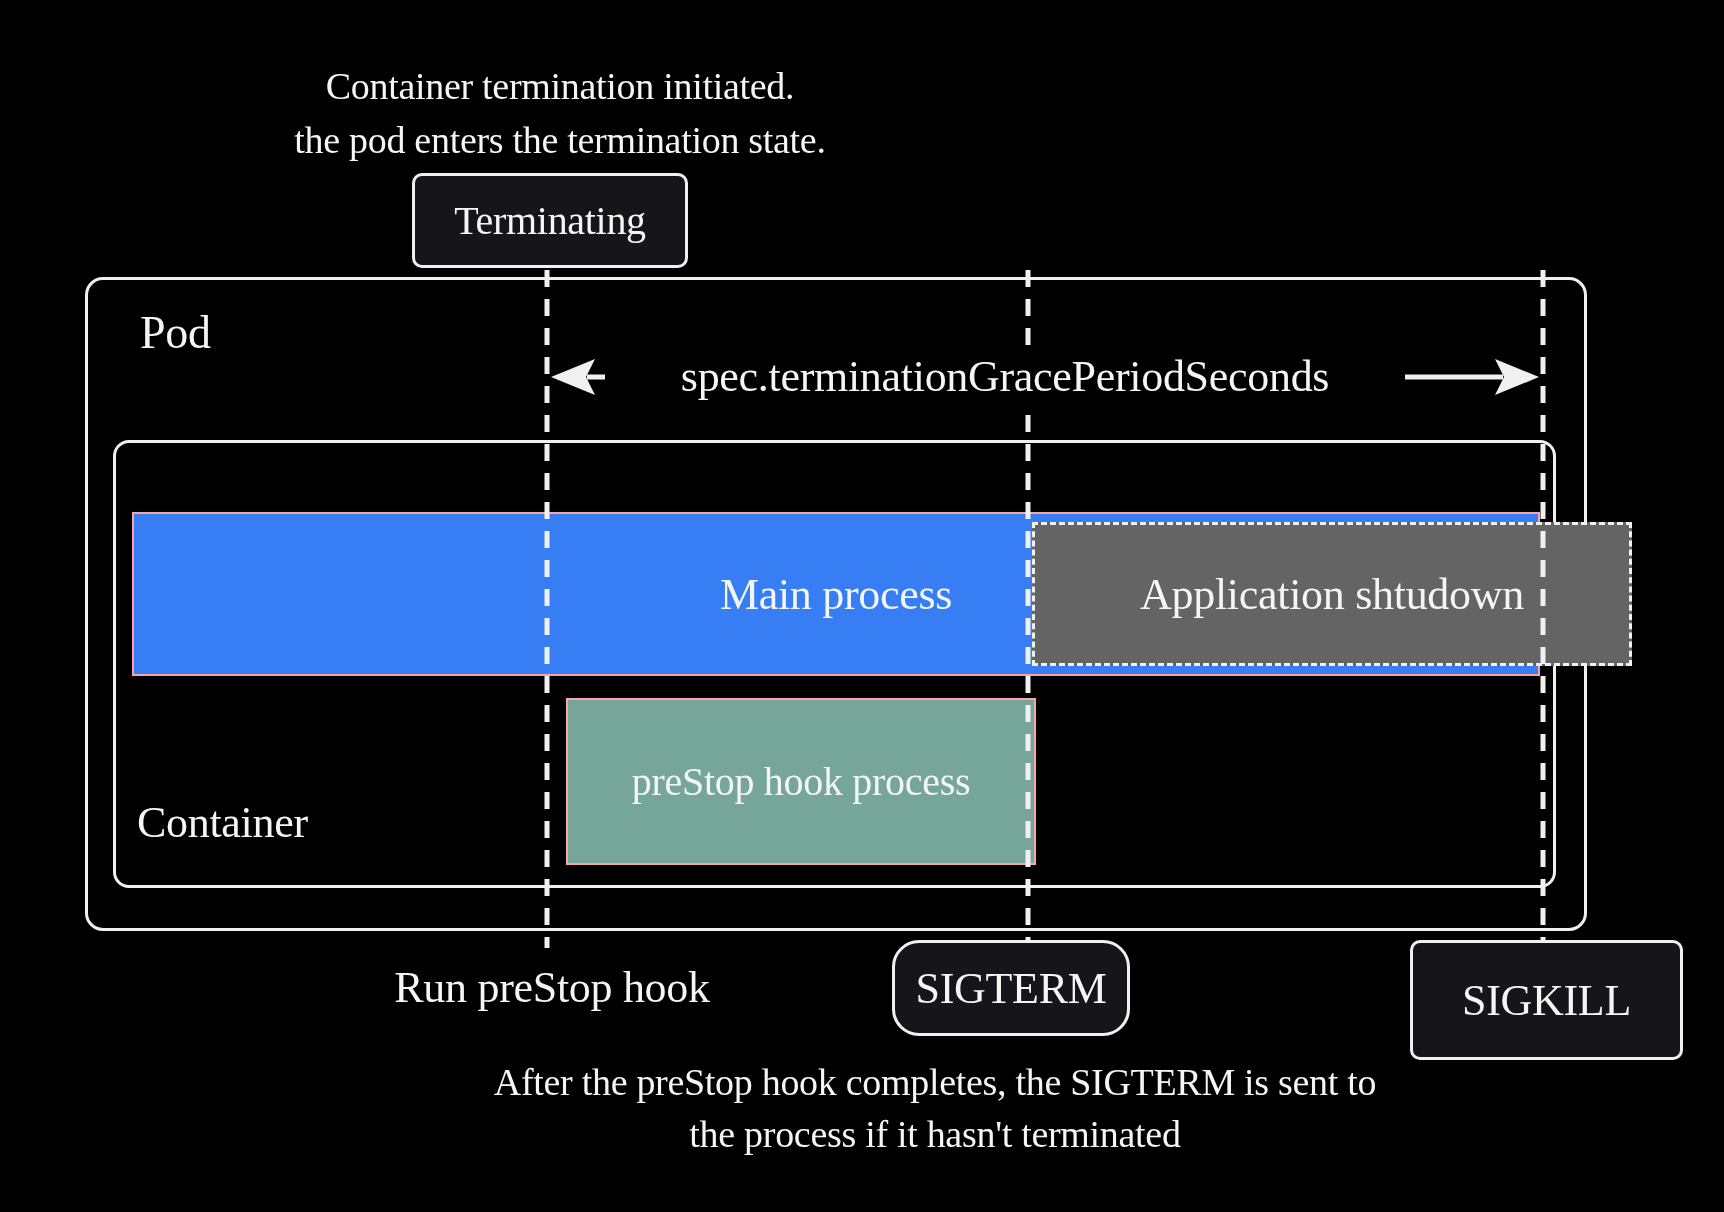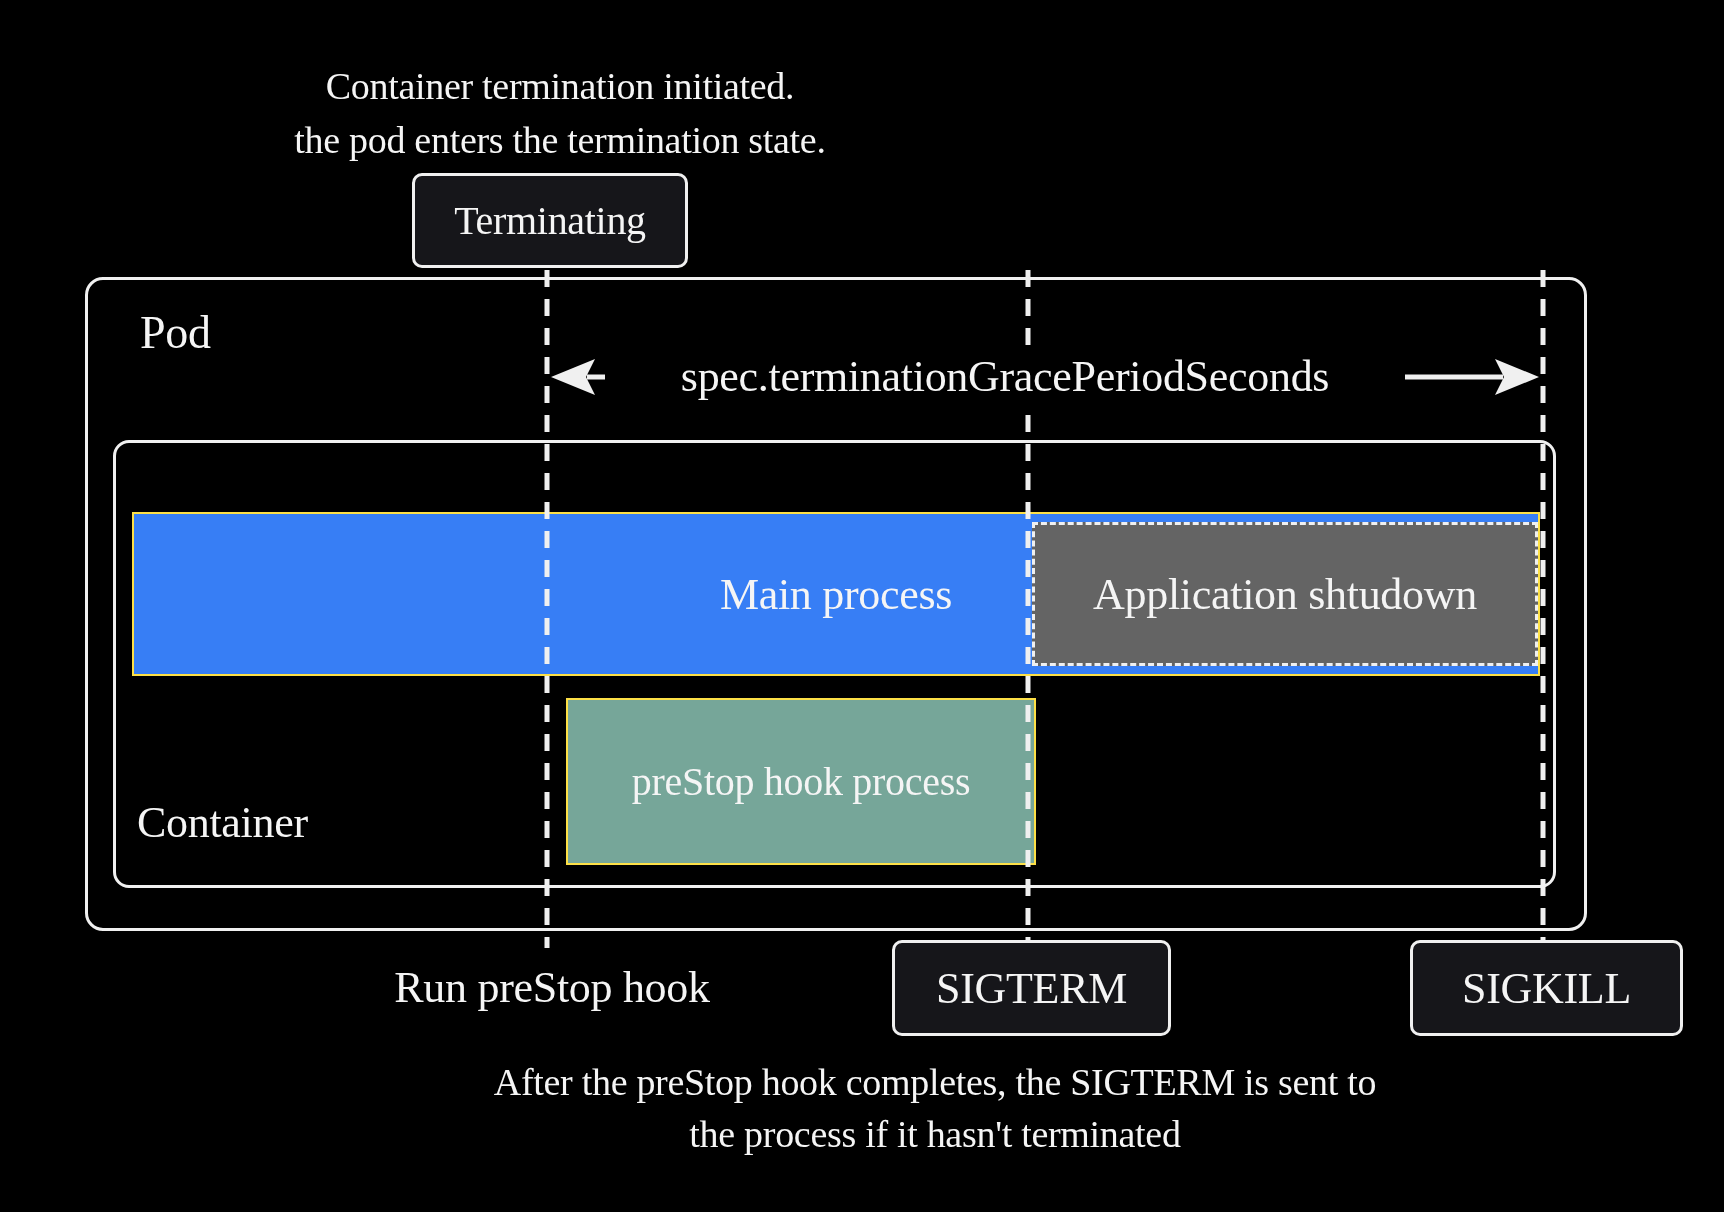--- a/index.html
+++ b/index.html
@@ -20,49 +20,49 @@
   }
   .abs{position:absolute;}
   .caption{text-align:center;font-size:38px;line-height:54px;z-index:8;}
   .badge{
     background:var(--badge_fill);border:3px solid var(--stroke);border-radius:10px;
     display:flex;align-items:center;justify-content:center;z-index:7;box-sizing:border-box;
   }
   .frame{border:3px solid var(--stroke);box-sizing:border-box;z-index:1;background:transparent;}
   .bar{
     display:flex;align-items:center;justify-content:center;box-sizing:border-box;z-index:2;
-    border:2px solid #fde047;
+    border:2px solid #fca5a5;
   }
   .frame-label{font-size:44px;z-index:2;}
   #pod-label{font-size:46px;}
   #top-caption{left:60px;top:59px;width:1000px;}
   #terminating-badge{left:412px;top:173px;width:276px;height:95px;font-size:40px;}
   #pod-box{left:85px;top:277px;width:1502px;height:654px;border-radius:18px;}
   #pod-label{left:118px;top:306px;margin-left:22px;}
   #container-box{left:113px;top:440px;width:1443px;height:448px;border-radius:16px;}
   #container-label{left:137px;top:797px;}
   #main-process-bar{left:132px;top:512px;width:1408px;height:164px;background:var(--bar_blue);font-size:44px;}
   #application-shutdown-box{
-    left:1032px;top:522px;width:506px;height:144px;background:var(--box_gray);
+    left:1032px;top:522px;width:600px;height:144px;background:var(--box_gray);
     border:3px dashed var(--stroke);display:flex;align-items:center;justify-content:center;
     box-sizing:border-box;font-size:44px;z-index:3;
   }
   #prestop-hook-bar{left:566px;top:698px;width:470px;height:167px;background:var(--bar_green);font-size:40px;}
   #dash-overlay{left:0;top:0;width:1724px;height:1212px;z-index:4;pointer-events:none;}
   .dash-line{stroke:var(--stroke);stroke-width:5;}
   #grace-arrow{left:547px;top:352px;z-index:5;pointer-events:none;}
   .arrow-shape{fill:var(--stroke);}
   .arrow-line{stroke:var(--stroke);stroke-width:5;}
   #grace-period-label{
     left:605px;top:349px;width:800px;text-align:center;font-size:44px;line-height:56px;
     background:var(--background);z-index:6;
   }
   #run-prestop-label{left:252px;top:962px;width:600px;text-align:center;font-size:44px;line-height:52px;z-index:8;}
-  #sigterm-badge{left:892px;top:940px;width:279px;height:96px;font-size:44px;}
-  #sigkill-badge{left:1410px;top:940px;width:273px;height:96px;font-size:44px;}
+  #sigterm-badge{left:892px;top:940px;width:238px;height:96px;font-size:44px;border-radius:27px;}
+  #sigkill-badge{left:1410px;top:940px;width:273px;height:120px;font-size:44px;}
   #bottom-caption{left:335px;top:1056px;width:1200px;font-size:38px;line-height:52px;}
 </style>
 </head>
 <body>
 
 <div id="stage">
 
   <div id="top-caption" class="abs caption">
     <div>Container termination initiated.</div>
     <div>the pod enters the termination state.</div>

